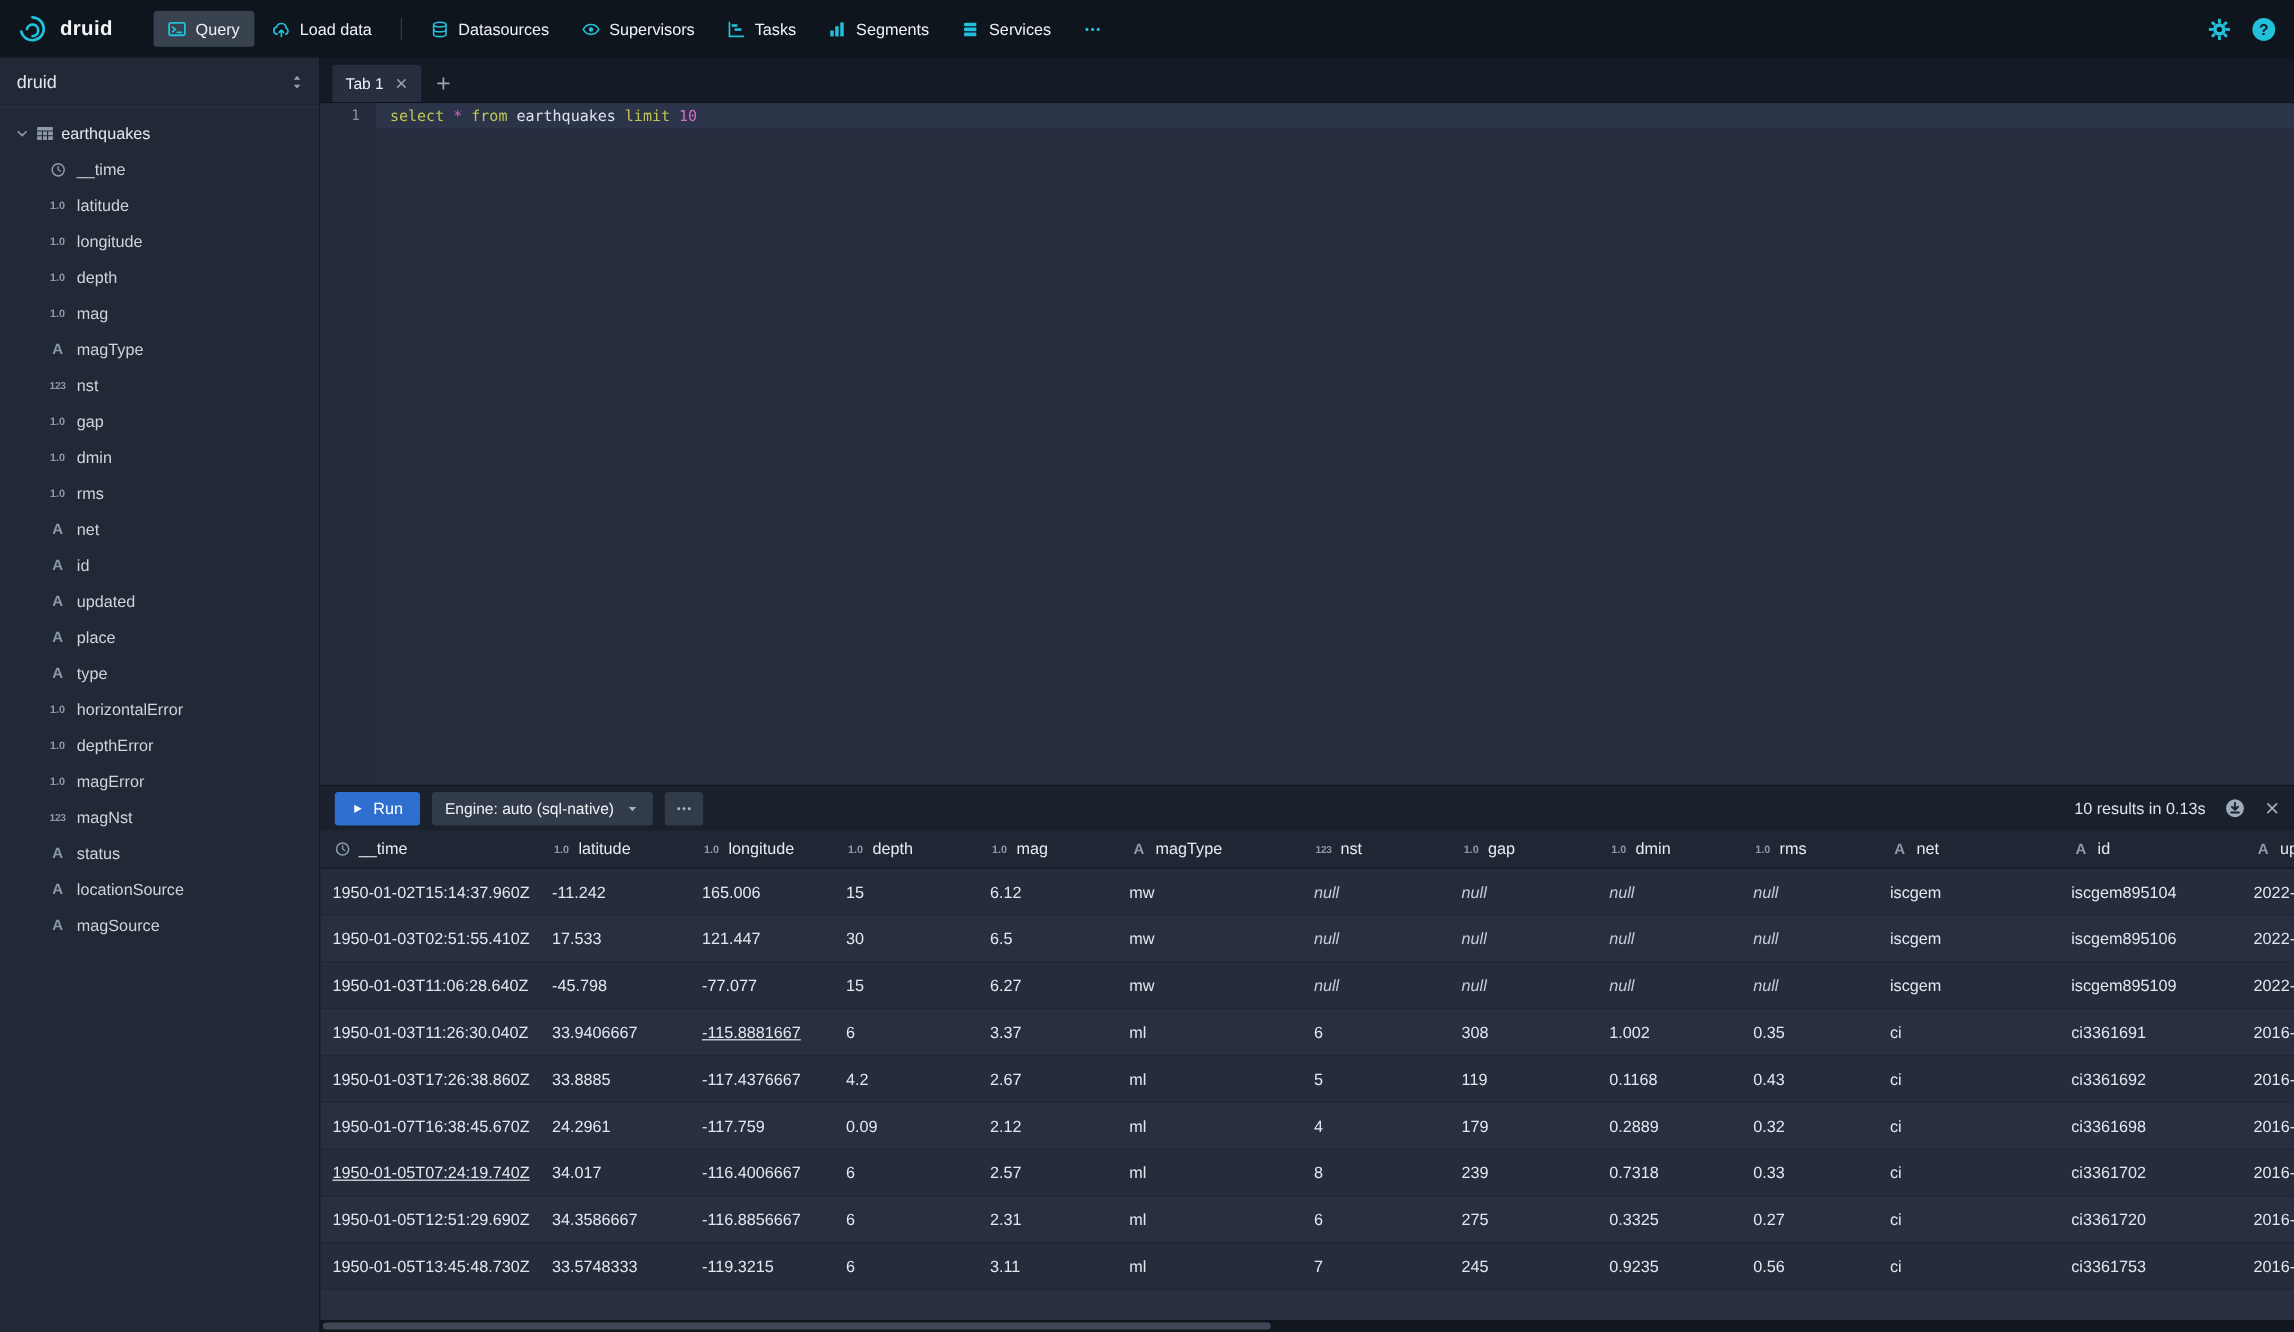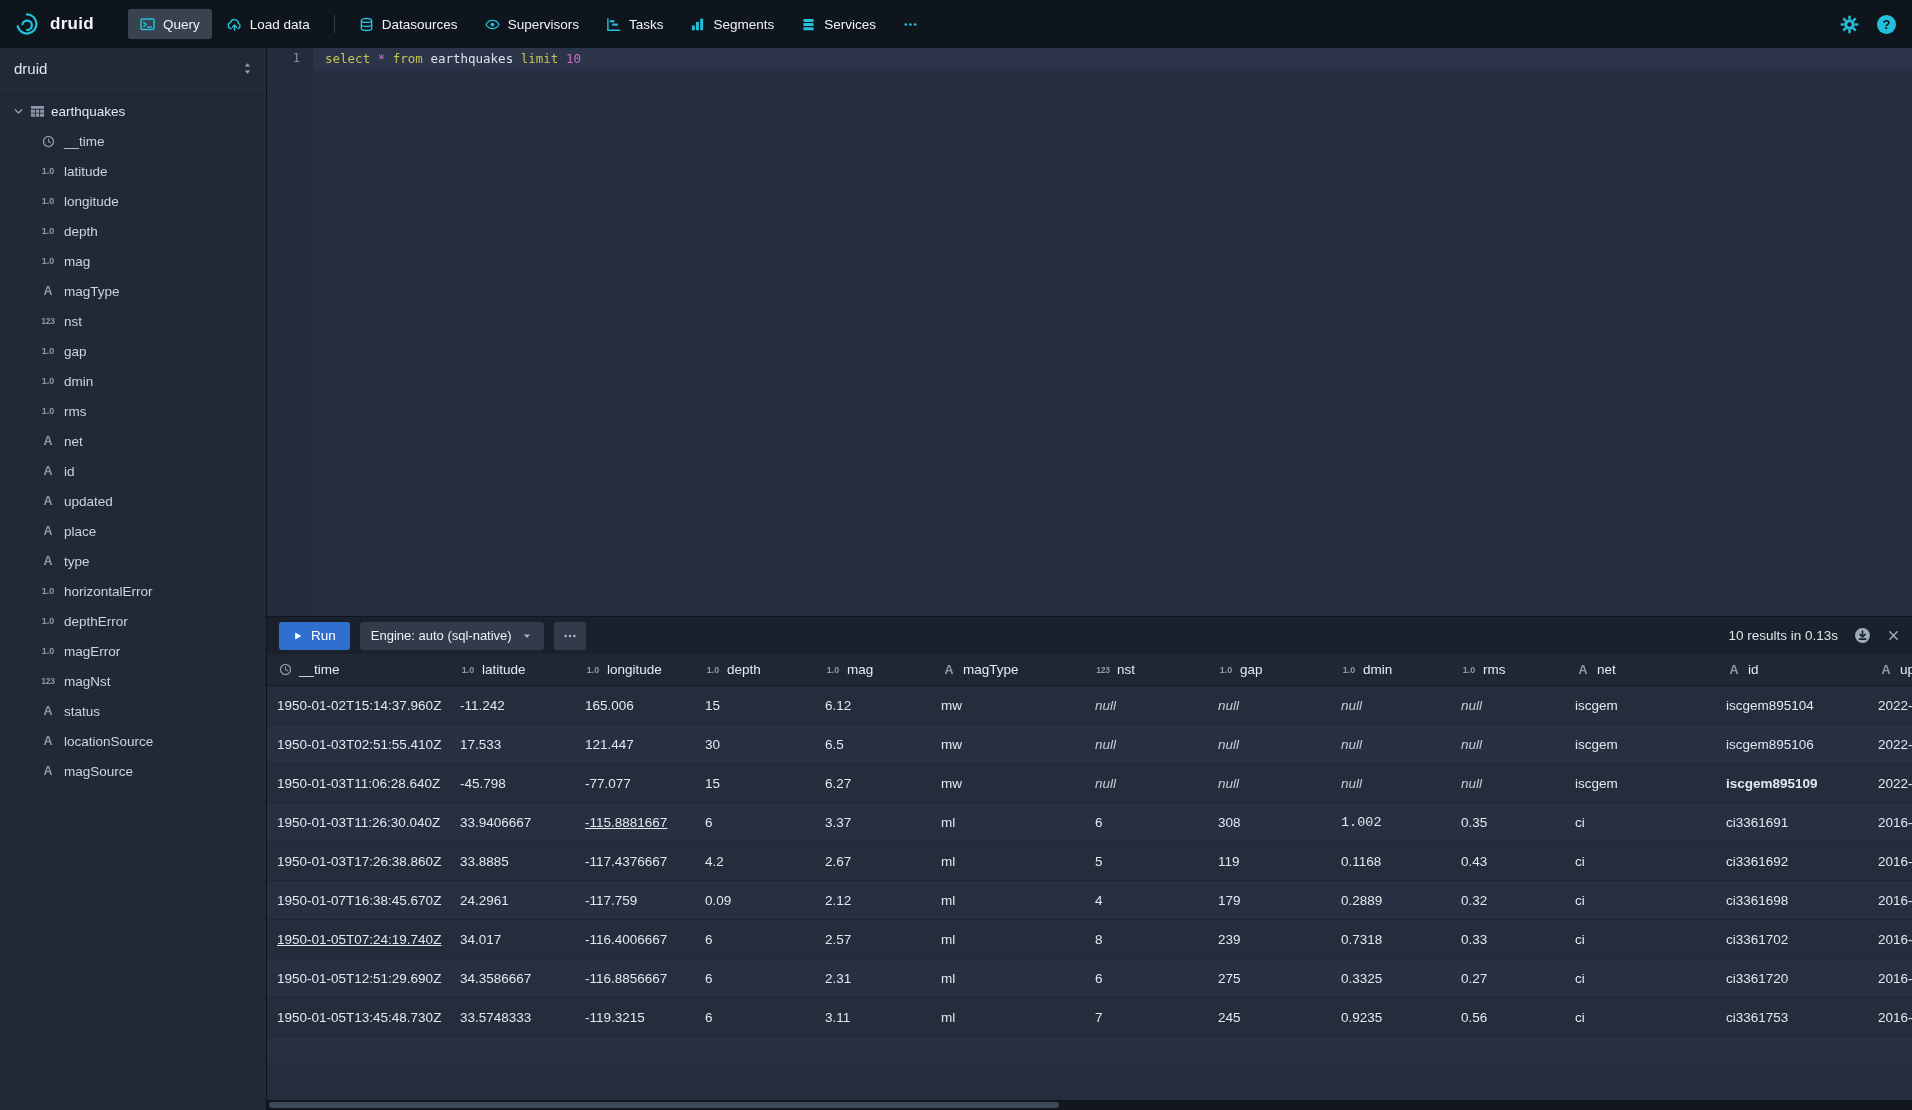--- a/index.html
+++ b/index.html
@@ -423,20 +423,35 @@
             <div class="col-row">
               <span class="ticon t-string">A</span>
               <span class="col-name">magSource</span>
             </div>
           </div>
       </div>
     </aside>
 
     <main class="main">
 
+      <div class="tabbar">
+        <div class="tab">
+          <span>Tab 1</span>
+          <span class="tab-close">
+              <svg viewBox="0 0 16 16">
+                <path d="M3.5 3.5l9 9M12.5 3.5l-9 9" stroke="currentColor" stroke-width="1.8" stroke-linecap="round"></path>
+              </svg>
+            </span>
+        </div>
+        <span class="newtab">
+            <svg viewBox="0 0 16 16">
+              <path d="M8 2.5v11M2.5 8h11" stroke="currentColor" stroke-width="1.8" stroke-linecap="round"></path>
+            </svg>
+          </span>
+      </div>
 
       <div class="editor">
         <div class="active-line"></div>
         <div class="gutter">
           <span class="lineno">1</span>
         </div>
         <div class="code-line"><span class="tok-keyword">select</span><span class="tok-plain"> </span><span class="tok-literal">*</span><span class="tok-plain"> </span><span class="tok-keyword">from</span><span class="tok-plain"> earthquakes </span><span class="tok-keyword">limit</span><span class="tok-plain"> </span><span class="tok-literal">10</span></div>
       </div>
 
       <div class="runbar">
@@ -575,33 +590,33 @@
               <div class="td" style="width: 125px;">-45.798</div>
               <div class="td" style="width: 120px;">-77.077</div>
               <div class="td" style="width: 120px;">15</div>
               <div class="td" style="width: 116px;">6.27</div>
               <div class="td" style="width: 154px;">mw</div>
               <div class="td nullv" style="width: 123px;">null</div>
               <div class="td nullv" style="width: 123px;">null</div>
               <div class="td nullv" style="width: 120px;">null</div>
               <div class="td nullv" style="width: 114px;">null</div>
               <div class="td" style="width: 151px;">iscgem</div>
-              <div class="td" style="width: 152px; font-weight: bold;">iscgem895109</div>
+              <div class="td" style="width: 152px;">iscgem895109</div>
               <div class="td" style="width: 170px;">2022-0</div>
             </div>
             <div class="tr alt">
               <div class="td" style="width: 183px;">1950-01-03T11:26:30.040Z</div>
               <div class="td" style="width: 125px;">33.9406667</div>
               <div class="td" style="width: 120px; text-decoration: underline;">-115.8881667</div>
               <div class="td" style="width: 120px;">6</div>
               <div class="td" style="width: 116px;">3.37</div>
               <div class="td" style="width: 154px;">ml</div>
               <div class="td" style="width: 123px;">6</div>
               <div class="td" style="width: 123px;">308</div>
-              <div class="td" style="width: 120px; font-family: Liberation Mono, monospace;">1.002</div>
+              <div class="td" style="width: 120px;">1.002</div>
               <div class="td" style="width: 114px;">0.35</div>
               <div class="td" style="width: 151px;">ci</div>
               <div class="td" style="width: 152px;">ci3361691</div>
               <div class="td" style="width: 170px;">2016-0</div>
             </div>
             <div class="tr">
               <div class="td" style="width: 183px;">1950-01-03T17:26:38.860Z</div>
               <div class="td" style="width: 125px;">33.8885</div>
               <div class="td" style="width: 120px;">-117.4376667</div>
               <div class="td" style="width: 120px;">4.2</div>

